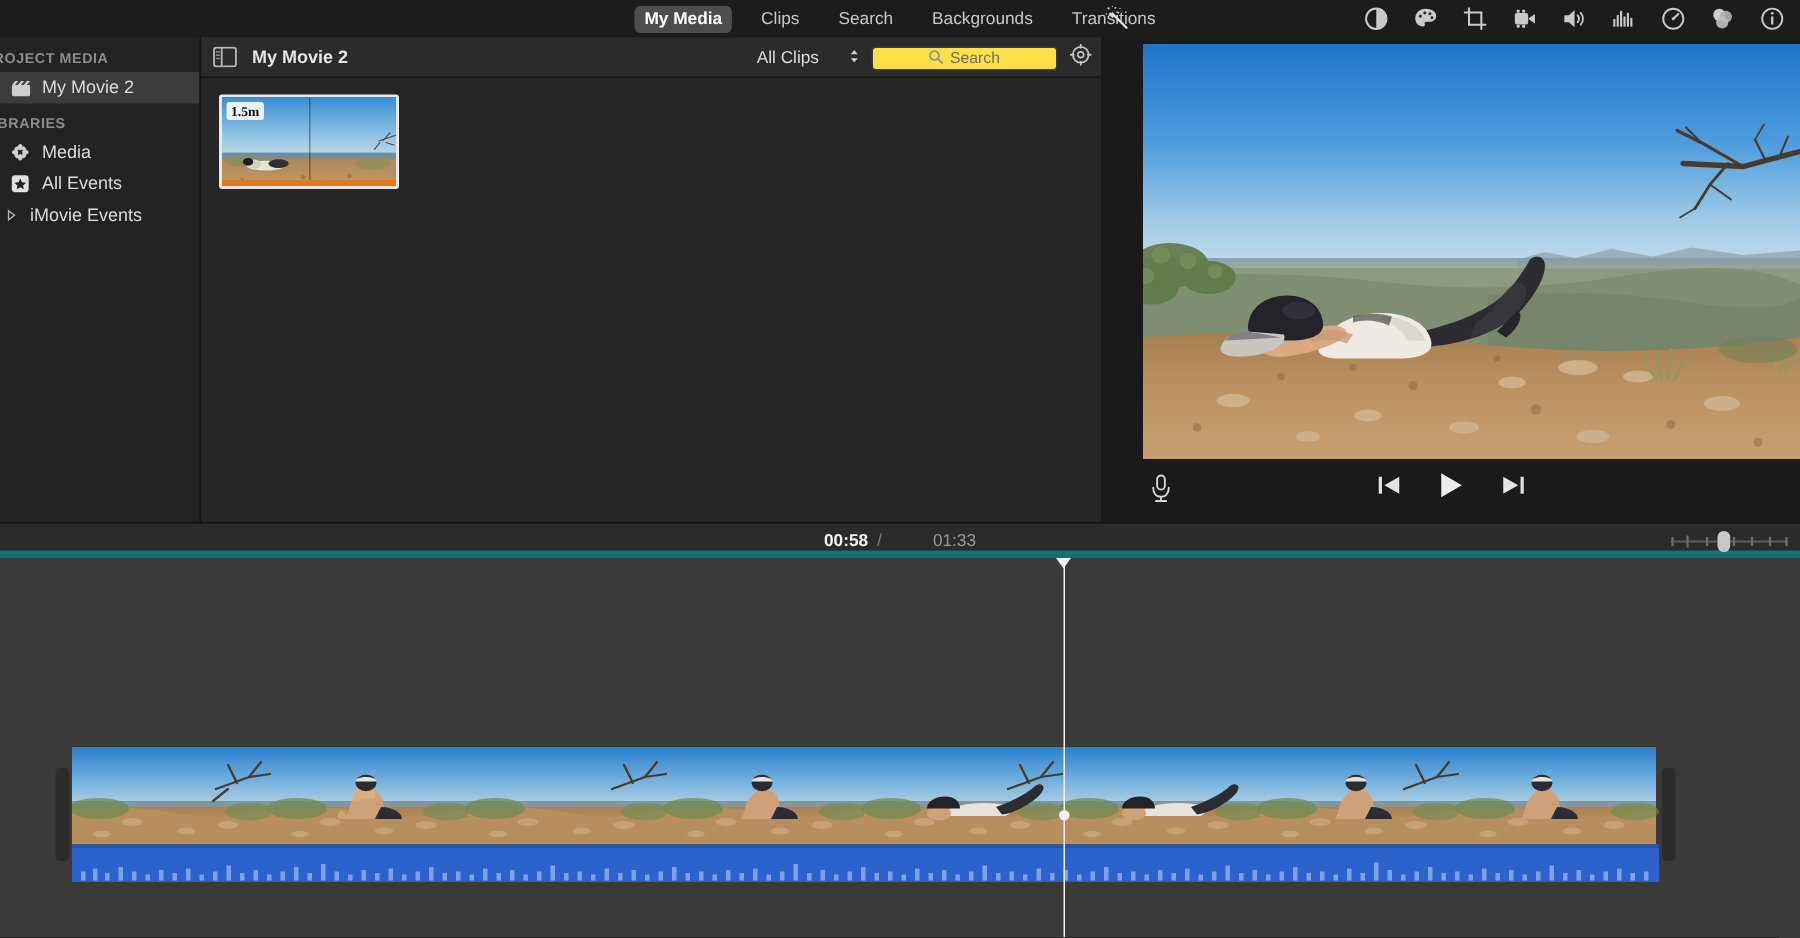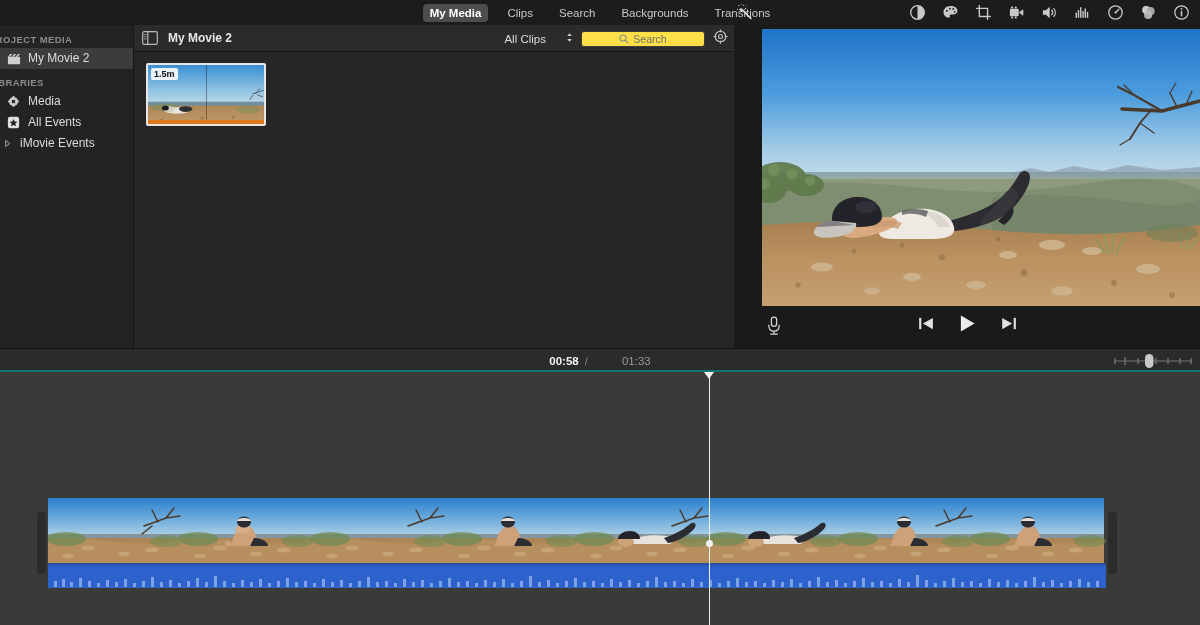--- a/index.html
+++ b/index.html
@@ -76,21 +76,21 @@
     display:flex; align-items:center; gap:8px;
   }
   .allclips { font-size:11.5px; color:#dcdcdc; display:flex;
               align-items:center; gap:20px; }
   .searchbox {
     width:124px; height:16px; background:#fde047;
     border:1px solid #3a3a3a; border-radius:3px;
     display:flex; align-items:center; gap:4px; padding:0 4px;justify-content:center;
   }
   .searchbox .sph { font-size:10.5px; color:#6e6e6e; }
-  .bbody { position:relative; height:296px; }
+  .bbody { position:relative; height:296px;font-family:Liberation Serif, serif; }
 
   .clip {
     position:absolute; left:12px; top:11px; width:120px; height:63px;
     border:2px solid #e8e8e8; border-radius:2px; overflow:hidden;
     background:#000;
   }
   .clipimg { position:absolute; inset:0; }
   .clipbadge {
     position:absolute; left:3px; top:3px;
     background:rgba(255,255,255,.88); color:#111;
@@ -117,21 +117,21 @@
   .mic { position:absolute; left:32px; top:8px; width:16px; height:19px; }
   .tctr {
     position:absolute; left:0; right:0; top:6px;
     display:flex; align-items:center; justify-content:center; gap:24px;
   }
 
   
   .tlbar {
     position:absolute; left:0; top:348px; width:1200px; height:24px;
     background:#2b2b2b; border-top:1px solid #121212;
-    border-bottom:2px solid #0f766e;
+    border-bottom:5px solid #0f766e;
   }
   .tcode {
     position:absolute; left:0; right:0; top:0; height:24px;
     display:flex; align-items:center; justify-content:center; gap:6px;
     font-size:11.5px;
   }
   .tcode .cur { color:#f2f2f2; font-weight:700; }
   .tcode .sl  { color:#7d7d7d; }
   .tcode .tot { color:#9a9a9a;margin-left:28px; }
   .zoomsl { position:absolute; right:6px; top:4px; width:82px; height:16px; }

